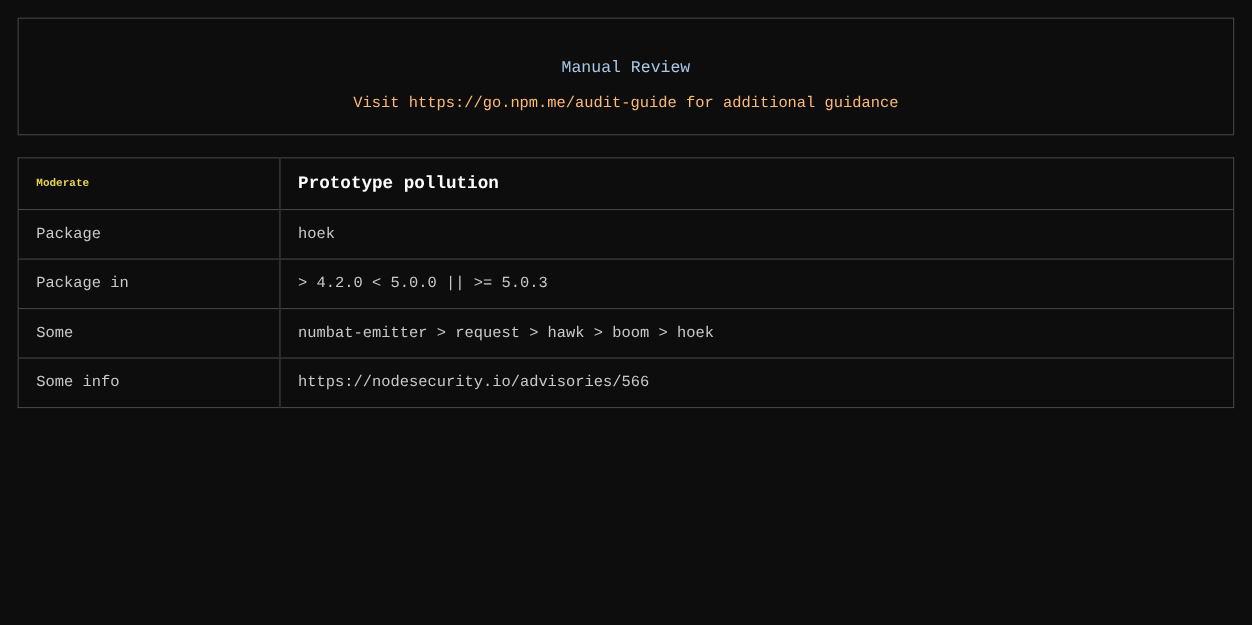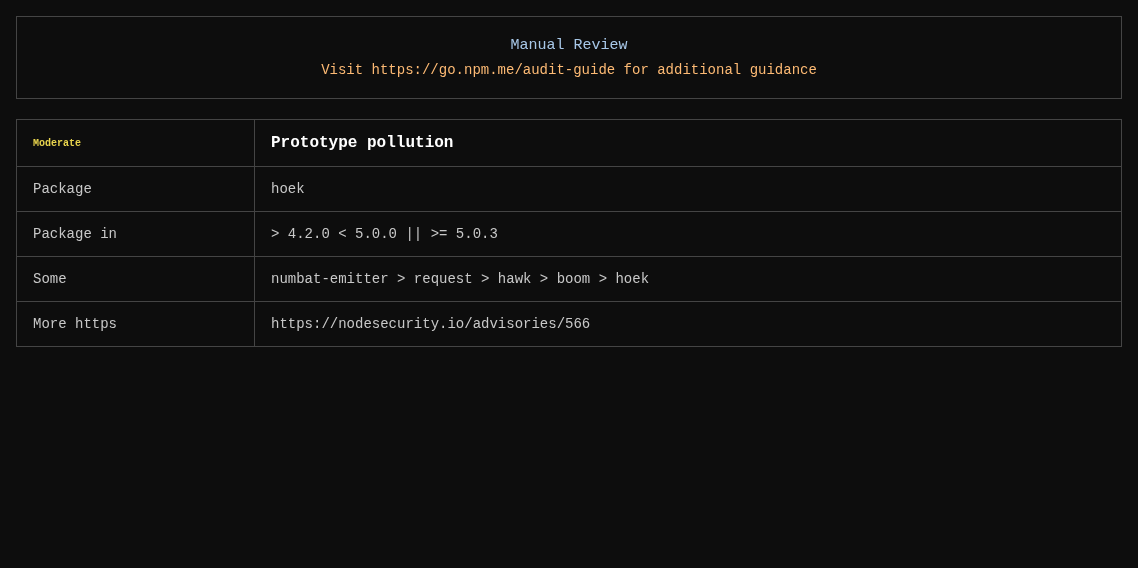--- a/index.html
+++ b/index.html
@@ -84,20 +84,21 @@
     }
 
     .severity-header td:last-child {
       color: #ffffff;
       font-weight: bold;
       font-size: 16px;
     }
 
     .mono {
       font-family: 'Courier New', Courier, monospace;
+      margin-top: 16px;
     }
   </style>
 </head>
 <body>
 
 <div class="manual-review-box">
   <div class="title mono">Manual Review</div>
   <div class="link-line mono">Visit https://go.npm.me/audit-guide for additional guidance</div>
 </div>
 
@@ -113,19 +114,19 @@
     </tr>
     <tr>
       <td>Package in</td>
       <td>&gt; 4.2.0 &lt; 5.0.0 || &gt;= 5.0.3</td>
     </tr>
     <tr>
       <td>Some</td>
       <td>numbat-emitter &gt; request &gt; hawk &gt; boom &gt; hoek</td>
     </tr>
     <tr>
-      <td>More https</td>
+      <td>Some info</td>
       <td>
         <a href="#" style="color: #c8c8c8; text-decoration: none; margin-top: 23px;">https://nodesecurity.io/advisories/566</a>
       </td>
     </tr>
   </tbody>
 </table>
 
 </body></html>

